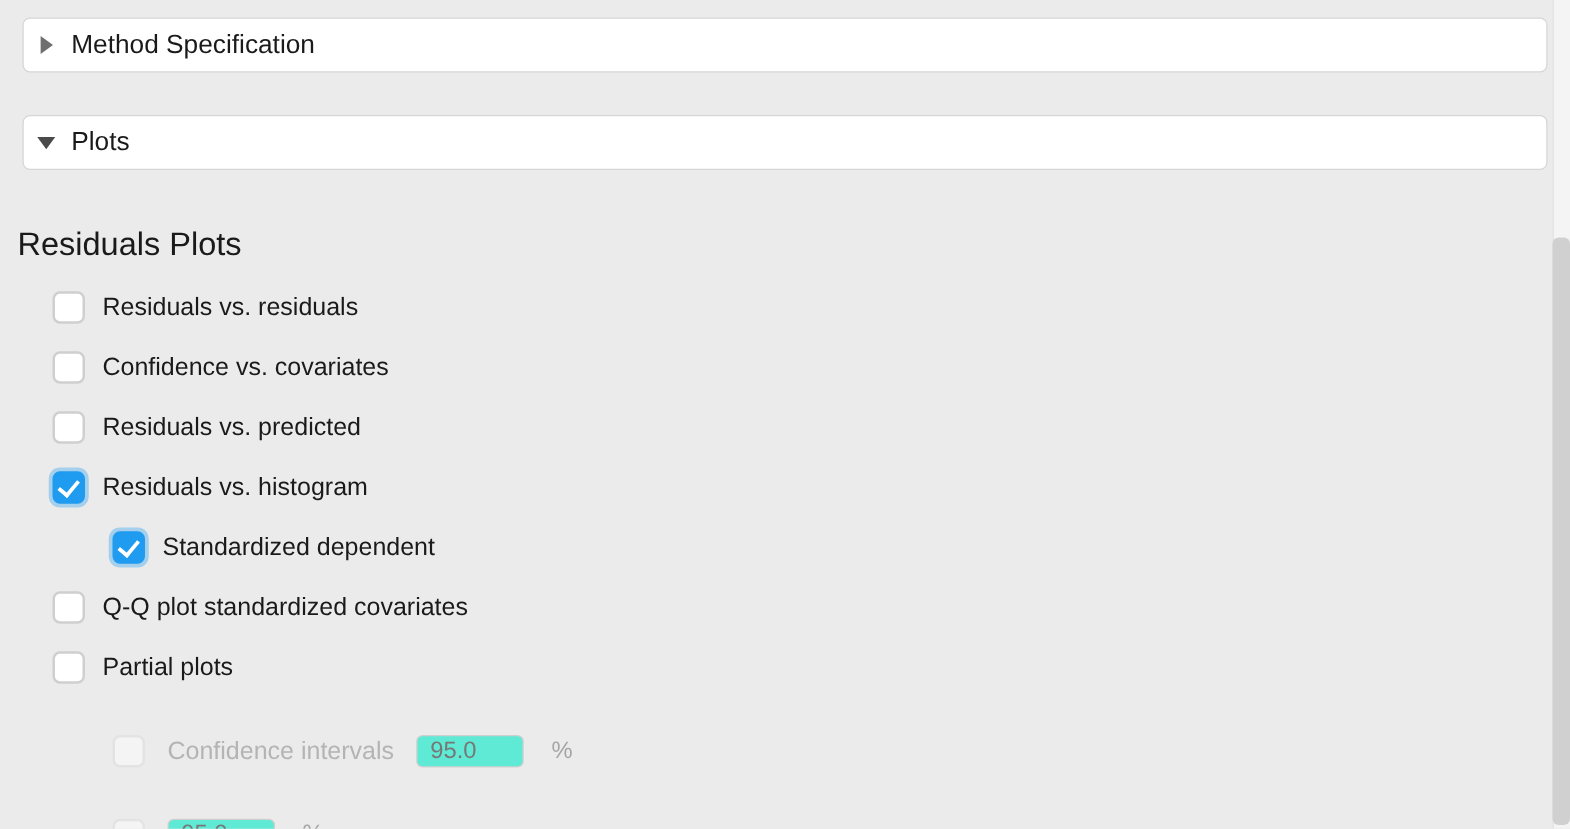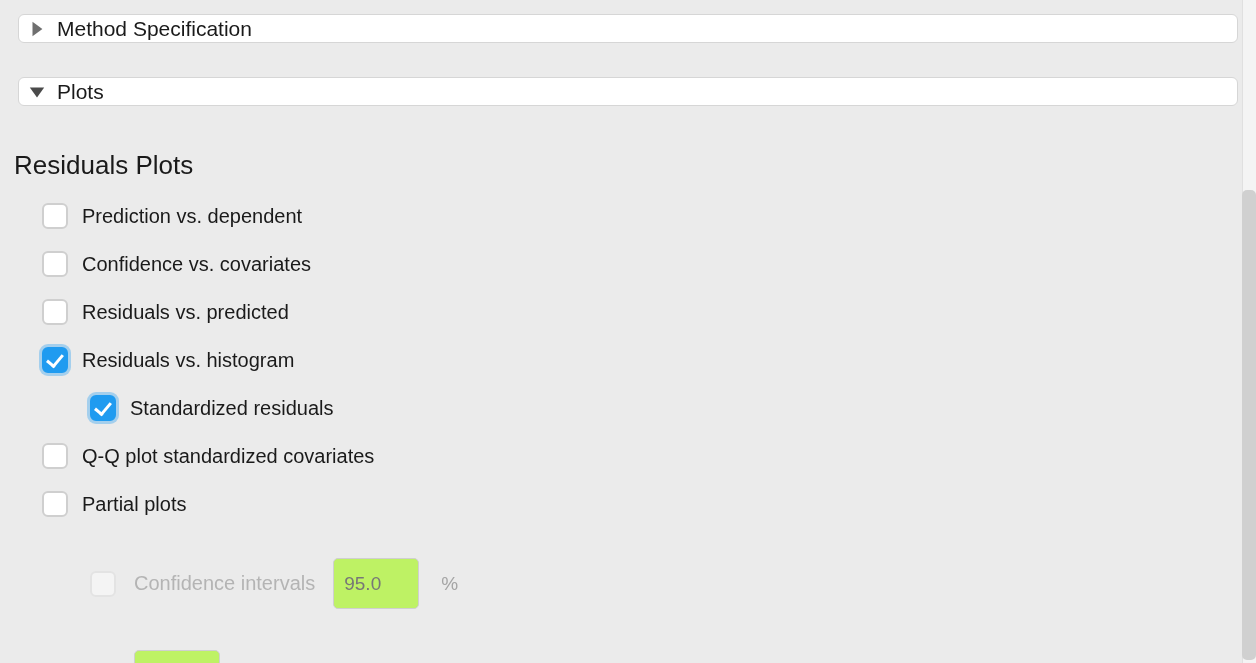--- a/index.html
+++ b/index.html
@@ -18,21 +18,21 @@
     height: 663px;
     padding: 14px 18px 18px 18px;
   }
 
   .panel-header {
     display: flex;
     align-items: center;
     background: #ffffff;
     border: 1px solid #d6d6d6;
     border-radius: 6px;
-    height: 29px;
+    height: 44px;
     padding: 0 8px;
     cursor: pointer;
   }
   .panel-gap { height: 34px; }
 
   .tri {
     width: 20px; height: 20px;
     display: inline-flex;
     align-items: center; justify-content: center;
     margin-right: 10px;
@@ -96,24 +96,24 @@
   .cb-disabled {
     background: #f4f4f4;
     border: 2px solid #e3e3e3;
   }
 
   .opt-label { font-size: 20px; color: #1a1a1a; }
   .opt-label.disabled { color: #b4b4b4; }
 
   .num-input {
     width: 86px;
-    height: 51px;
+    height: 26px;
     border: 1px solid #cfcfcf;
     border-radius: 5px;
-    background: #bef264;
+    background: #5eead4;
     font-size: 19px;
     color: #777;
     padding: 0 10px;
     outline: none;
   }
   .pct {
     font-size: 19px;
     color: #a5a5a5;
     margin-left: 4px;
   }
@@ -166,41 +166,41 @@
     </span>
     <span class="panel-title">Plots</span>
   </div>
 
   <div class="section-label">Residuals Plots</div>
 
   <div class="option-list">
 
     <div class="opt-row">
       <span class="cb cb-unchecked"></span>
-      <span class="opt-label">Prediction vs. dependent</span>
+      <span class="opt-label">Residuals vs. residuals</span>
     </div>
 
     <div class="opt-row">
       <span class="cb cb-unchecked"></span>
       <span class="opt-label">Confidence vs. covariates</span>
     </div>
 
     <div class="opt-row">
       <span class="cb cb-unchecked"></span>
       <span class="opt-label">Residuals vs. predicted</span>
     </div>
 
     <div class="opt-row">
       <span class="cb cb-checked"></span>
       <span class="opt-label">Residuals vs. histogram</span>
     </div>
 
     <div class="opt-row indent1">
       <span class="cb cb-checked"></span>
-      <span class="opt-label">Standardized residuals</span>
+      <span class="opt-label">Standardized dependent</span>
     </div>
 
     <div class="opt-row">
       <span class="cb cb-unchecked"></span>
       <span class="opt-label">Q-Q plot standardized covariates</span>
     </div>
 
     <div class="opt-row">
       <span class="cb cb-unchecked"></span>
       <span class="opt-label">Partial plots</span>

